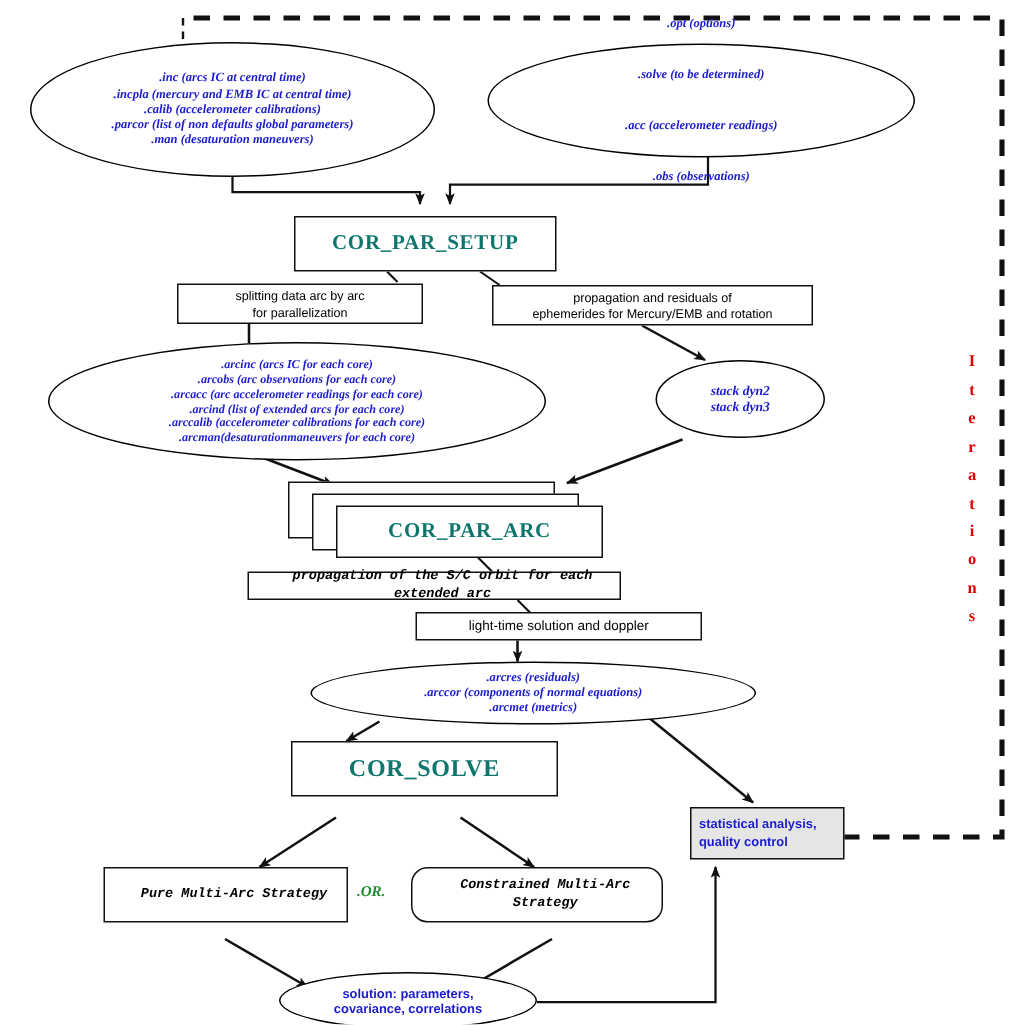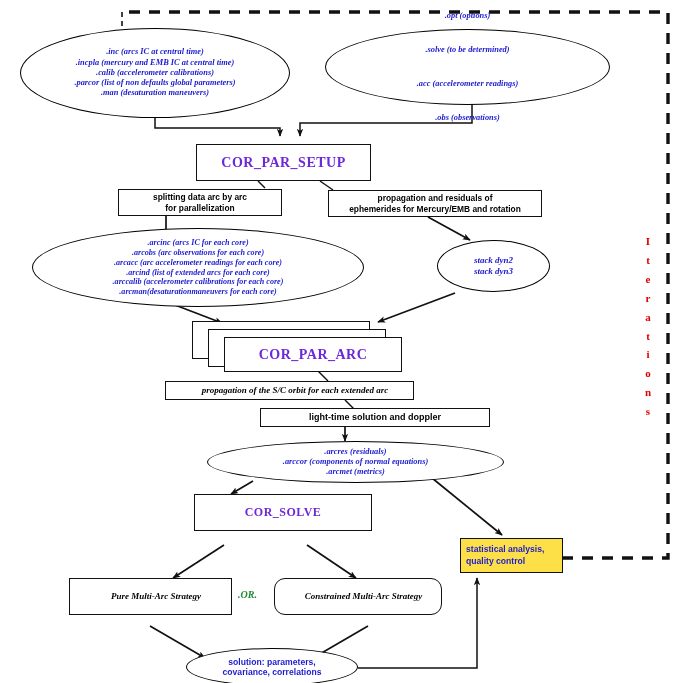--- a/index.html
+++ b/index.html
@@ -41,44 +41,44 @@
     font-weight: bold;
     font-family: "Liberation Serif", serif;
   }
   .ellipse-node .line {
     white-space: nowrap;
     line-height: 1.22;
   }
   .proc-box {
     border: 1.6px solid #111111;
     background: #ffffff;
-    color: #6d28d9;
+    color: #0f766e;
     font-weight: bold;
     font-family: "Liberation Serif", serif;
     letter-spacing: 0.5px;
   }
   .desc-box {
     border: 1.4px solid #111111;
     background: #ffffff;
     color: #000000;
     font-family: "Liberation Sans", sans-serif;
-    font-weight: bold;
+    font-weight: normal;
     font-size: 8.4px;
     line-height: 1.3;
   }
   .desc-box.italic-serif {
-    font-family: Liberation Serif, serif;
+    font-family: Liberation Mono, monospace;
     font-style: italic;
     font-weight: bold;
     font-size: 9px;
     padding-left: 11px;
   }
   .blue-box {
     border: 1.5px solid #111111;
-    background: #fde047;
+    background: #e5e5e5;
     color: #1b1bd0;
     font-family: "Liberation Sans", sans-serif;
     font-weight: bold;
     font-size: 8.6px;
     line-height: 1.35;
     align-items: flex-start;
     text-align: left;
     padding-left: 5px;
   }
   .stack-shadow {
@@ -249,31 +249,31 @@
   <div class="stack-shadow" style="left:192px; top:321px; width:178px; height:38px;"></div>
   <div class="stack-shadow" style="left:208px; top:329px; width:178px; height:38px;"></div>
   <div class="node proc-box" style="left:224px; top:337px; width:178px; height:35px; font-size:14px;">
     <span>COR_PAR_ARC</span>
   </div>
 
   <div class="node desc-box italic-serif" style="left:165px; top:381px; width:249px; height:19px;">
     <div>propagation of the S/C orbit for each extended arc</div>
   </div>
 
-  <div class="node desc-box" style="left:260px; top:408px; width:230px; height:19px; font-size:9px;">
+  <div class="node desc-box" style="left:277px; top:408px; width:191px; height:19px; font-size:9px;">
     <div>light-time solution and doppler</div>
   </div>
 
   <div class="node ellipse-node" style="left:207px; top:441px; width:297px; height:42px; font-size:8.4px;">
     <div class="line">.arcres (residuals)</div>
     <div class="line">.arccor (components of normal equations)</div>
     <div class="line">.arcmet (metrics)</div>
   </div>
 
-  <div class="node proc-box" style="left:194px; top:494px; width:178px; height:37px; font-size:12px;">
+  <div class="node proc-box" style="left:194px; top:494px; width:178px; height:37px; font-size:16px;">
     <span>COR_SOLVE</span>
   </div>
 
   <div class="node desc-box italic-serif" style="left:69px; top:578px; width:163px; height:37px;">
     <div>Pure Multi-Arc Strategy</div>
   </div>
 
   <div class="or-label" style="left:238px; top:589px;">
     <span>.OR.</span>
   </div>

